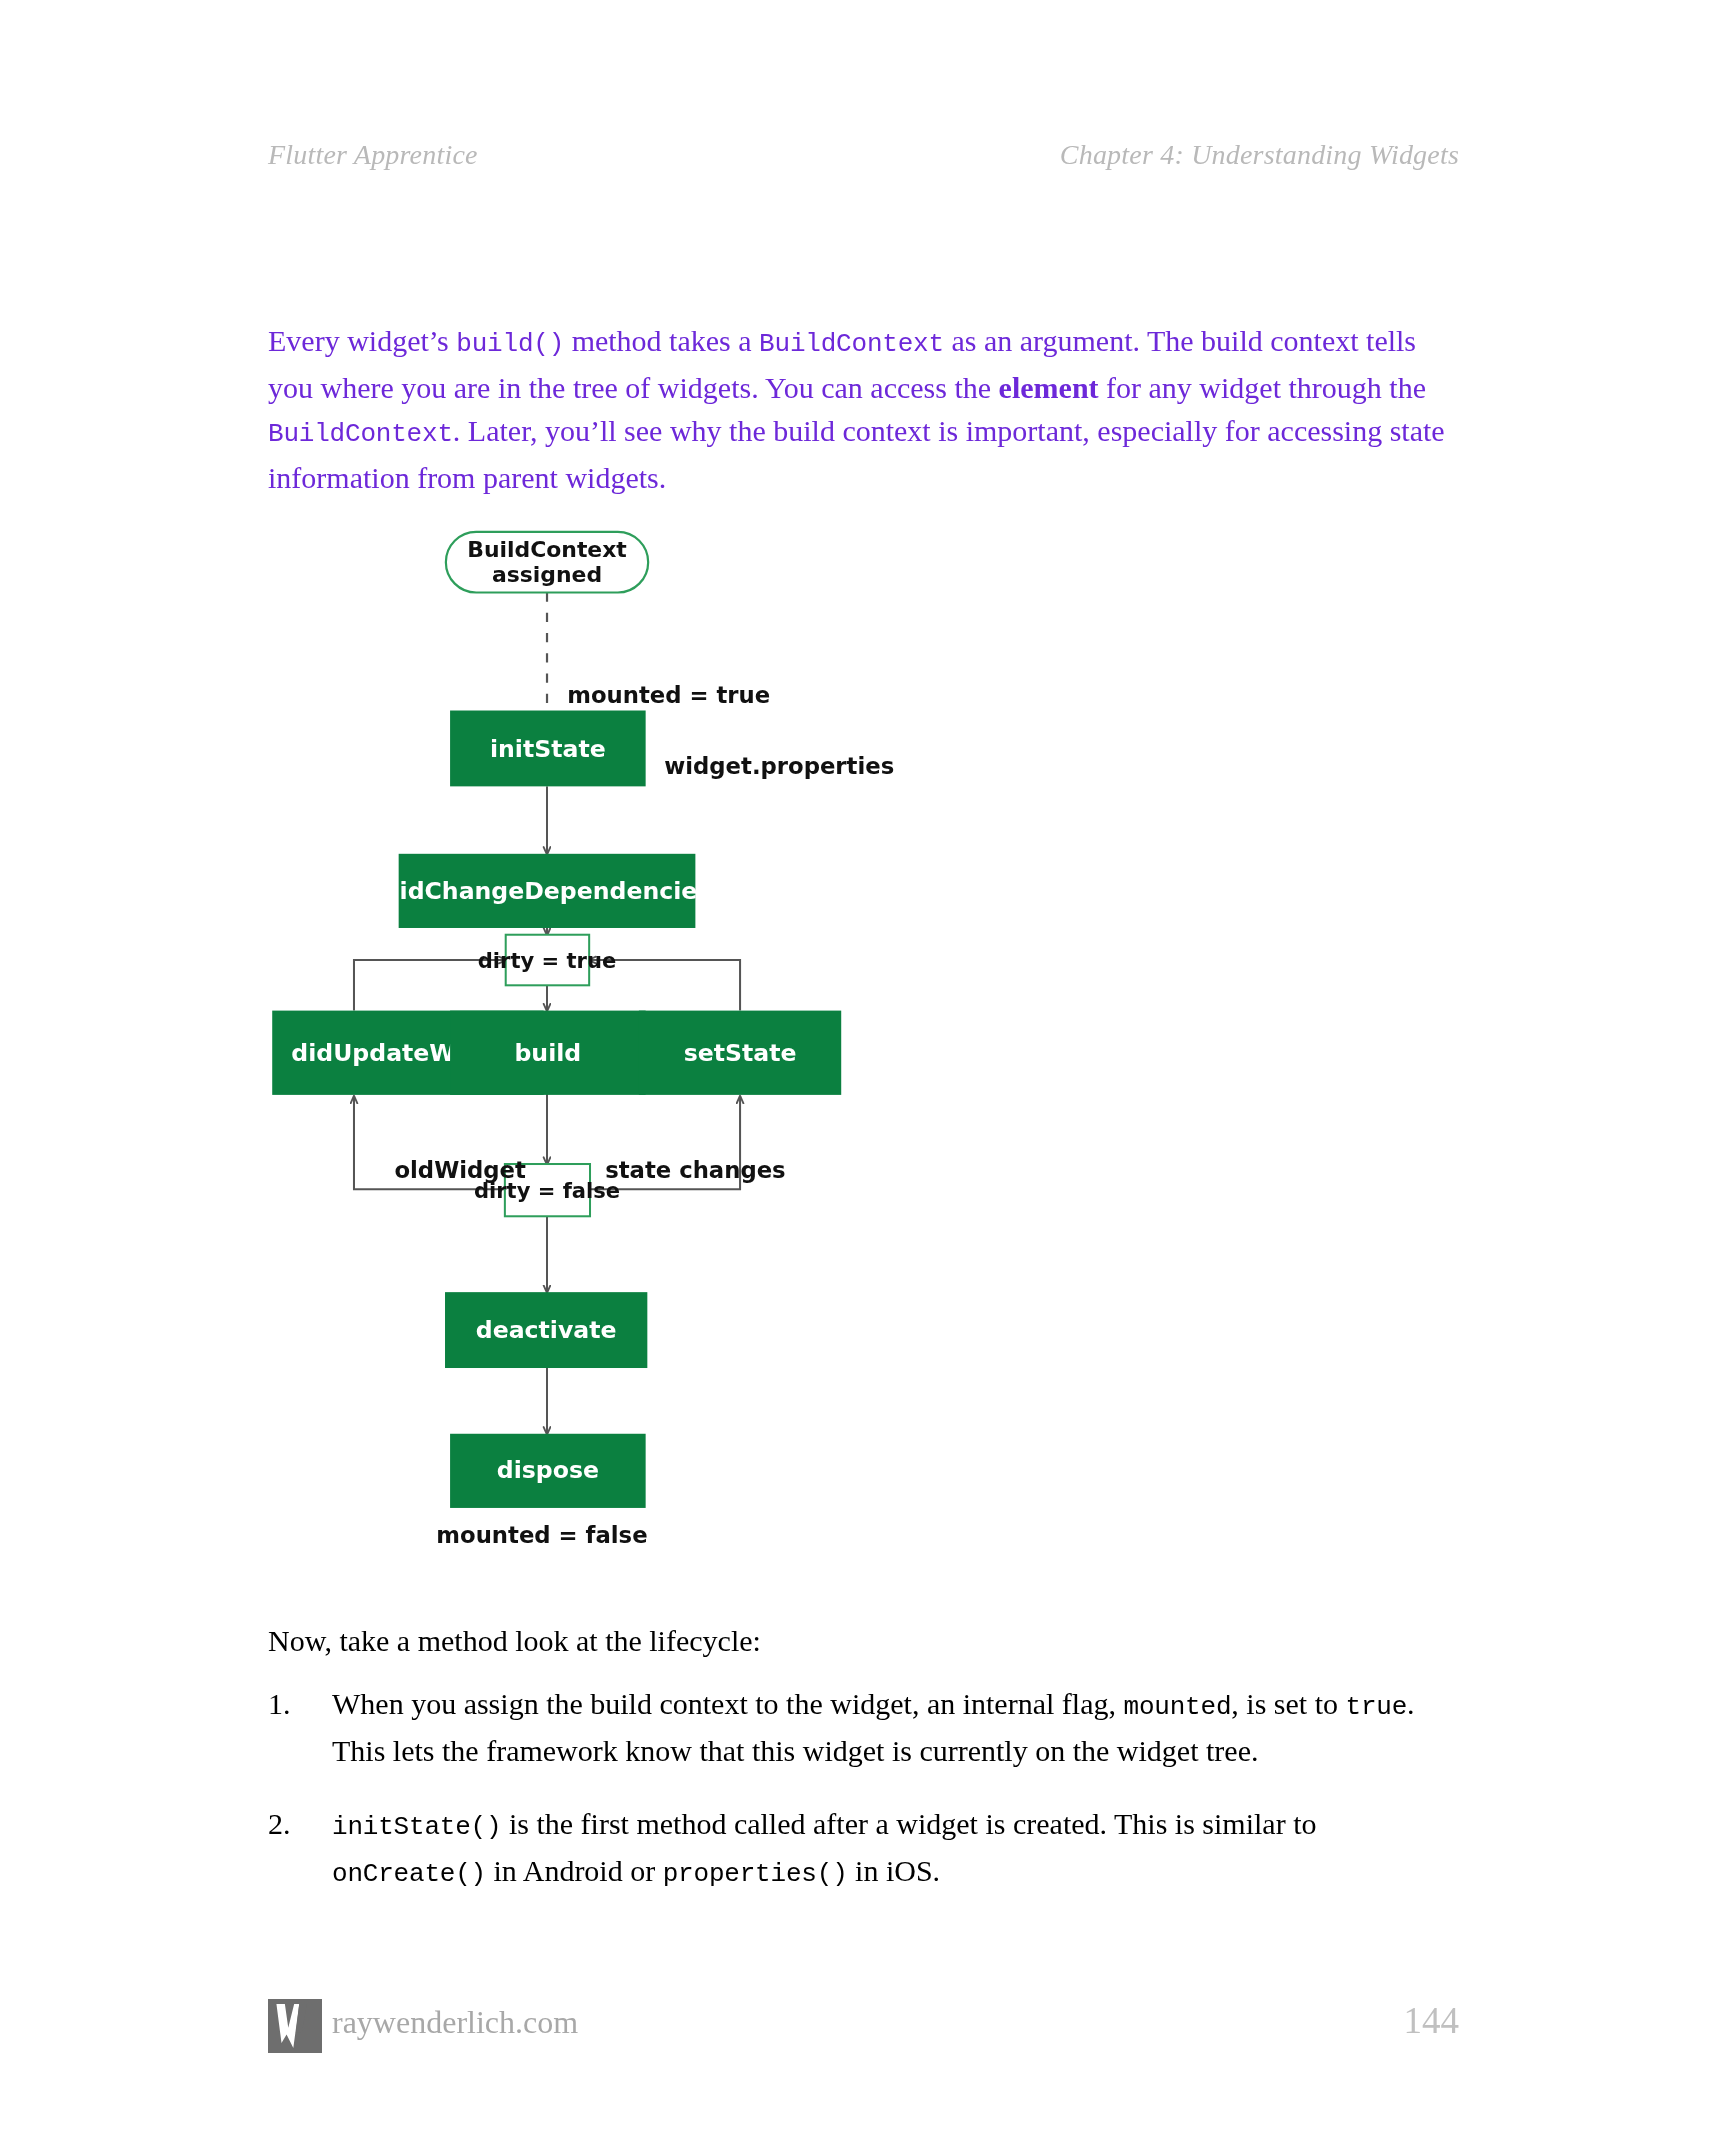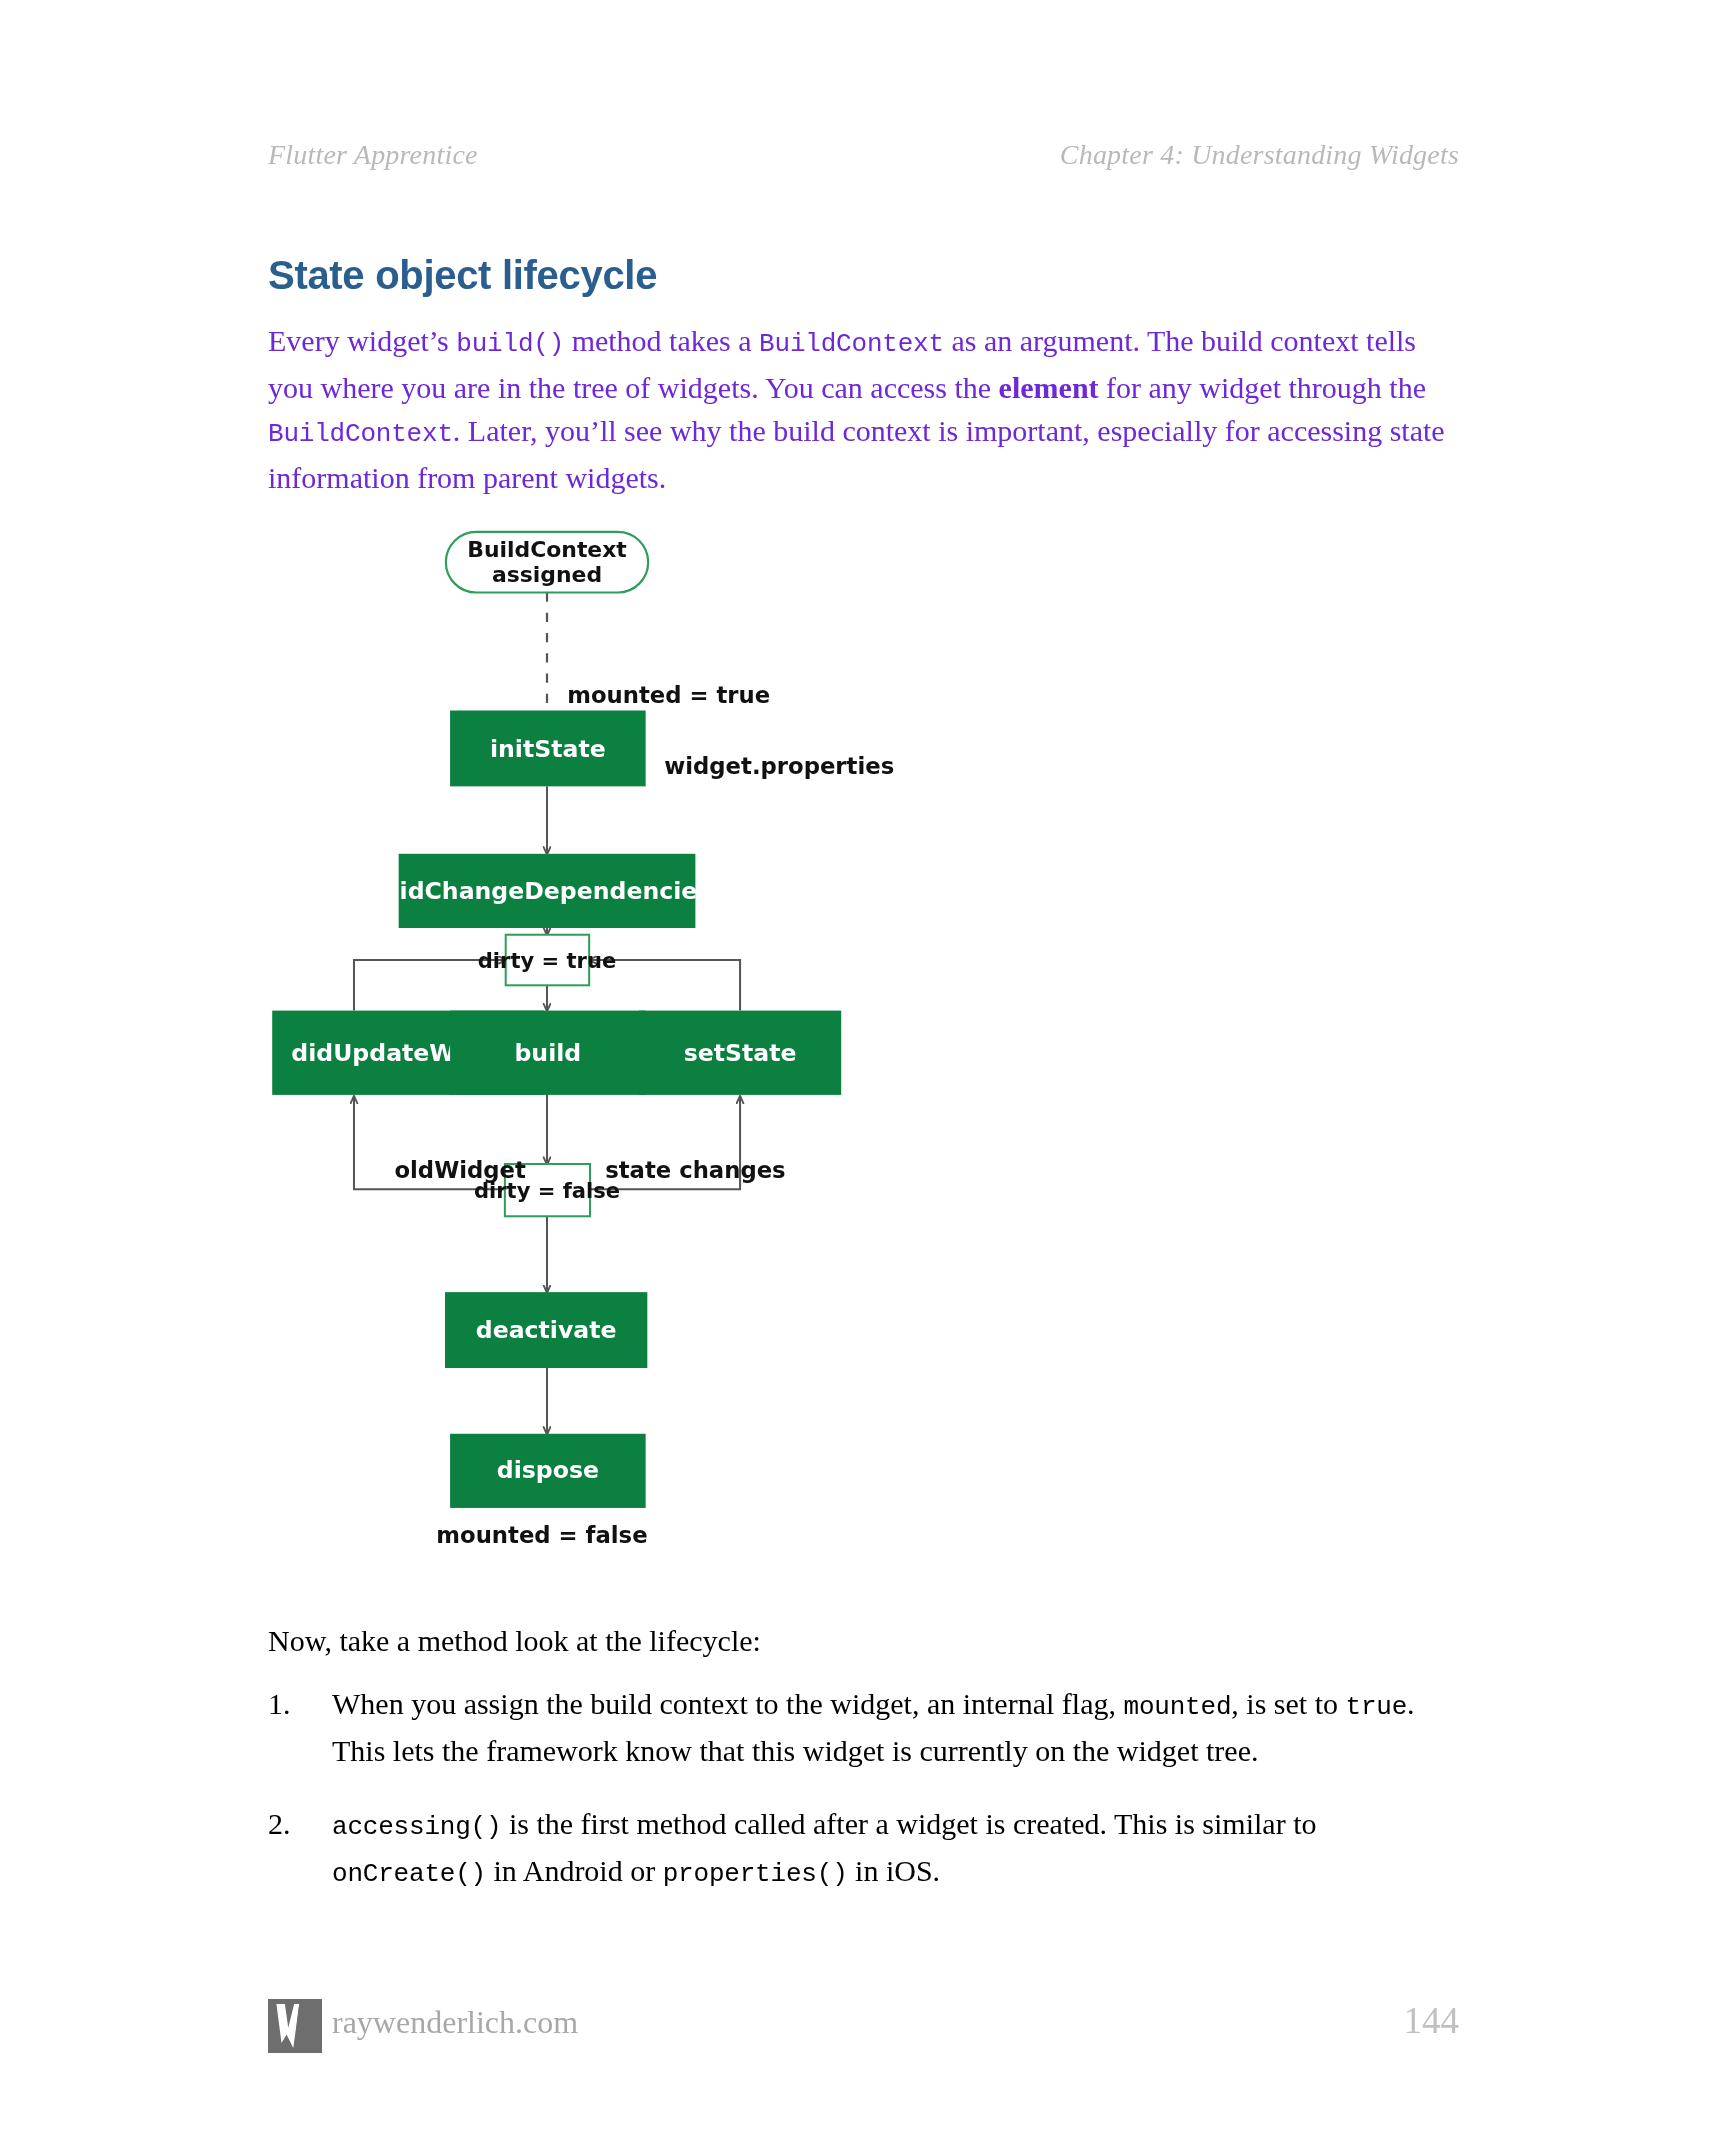--- a/index.html
+++ b/index.html
@@ -157,21 +157,20 @@
   }
 </style>
 </head>
 <body>
 
 <div class="page">
 
   <div class="runhead runhead-left">Flutter Apprentice</div>
   <div class="runhead runhead-right">Chapter 4: Understanding Widgets</div>
 
-  <div class="section-heading">State object lifecycle</div>
 
   <div class="body-block para-intro">
     <span>Every widget’s </span><code>build()</code><span> method takes a </span><code>BuildContext</code><span> as an argument. The build context tells you where you are in the tree of widgets. You can access the </span><b>element</b><span> for any widget through the </span><code>BuildContext</code><span>. Later, you’ll see why the build context is important, especially for accessing state information from parent widgets.</span>
   </div>
 
   <div class="diagram">
     <svg width="1197" height="1046" viewBox="0 0 1420 1240" xmlns="http://www.w3.org/2000/svg">
       <defs>
         <marker id="arrowhead" markerWidth="12" markerHeight="12" refX="9" refY="5" orient="auto" markerUnits="userSpaceOnUse">
           <path d="M1,1 L10,5 L1,9" fill="none" stroke="#555555" stroke-width="2.2" stroke-linecap="round" stroke-linejoin="round"></path>
@@ -285,21 +284,21 @@
     </svg>
   </div>
 
   <div class="para-now">Now, take a method look at the lifecycle:</div>
 
   <div class="numlist">
     <div class="numitem">
       <span class="num">1.</span><span>When you assign the build context to the widget, an internal flag, </span><code>mounted</code><span>, is set to </span><code>true</code><span>. This lets the framework know that this widget is currently on the widget tree.</span>
     </div>
     <div class="numitem">
-      <span class="num">2.</span><code>accessing()</code><span> is the first method called after a widget is created. This is similar to </span><code>onCreate()</code><span> in Android or </span><code>properties()</code><span> in iOS.</span>
+      <span class="num">2.</span><code>initState()</code><span> is the first method called after a widget is created. This is similar to </span><code>onCreate()</code><span> in Android or </span><code>properties()</code><span> in iOS.</span>
     </div>
   </div>
 
   <div class="footer">
     <div class="logo-mark">
       <svg width="54" height="54" viewBox="0 0 64 64" xmlns="http://www.w3.org/2000/svg">
         <rect x="0" y="0" width="64" height="64" fill="#6e6e6e"></rect>
         <path d="M10,6 L20,6 L24,34 L31,6 L37,6 L30,58 L22,42 L16,52 Z" fill="#ffffff"></path>
         <path d="M37,6 L46,6 L40,40 L33,40 Z" fill="#6e6e6e"></path>
       </svg>

